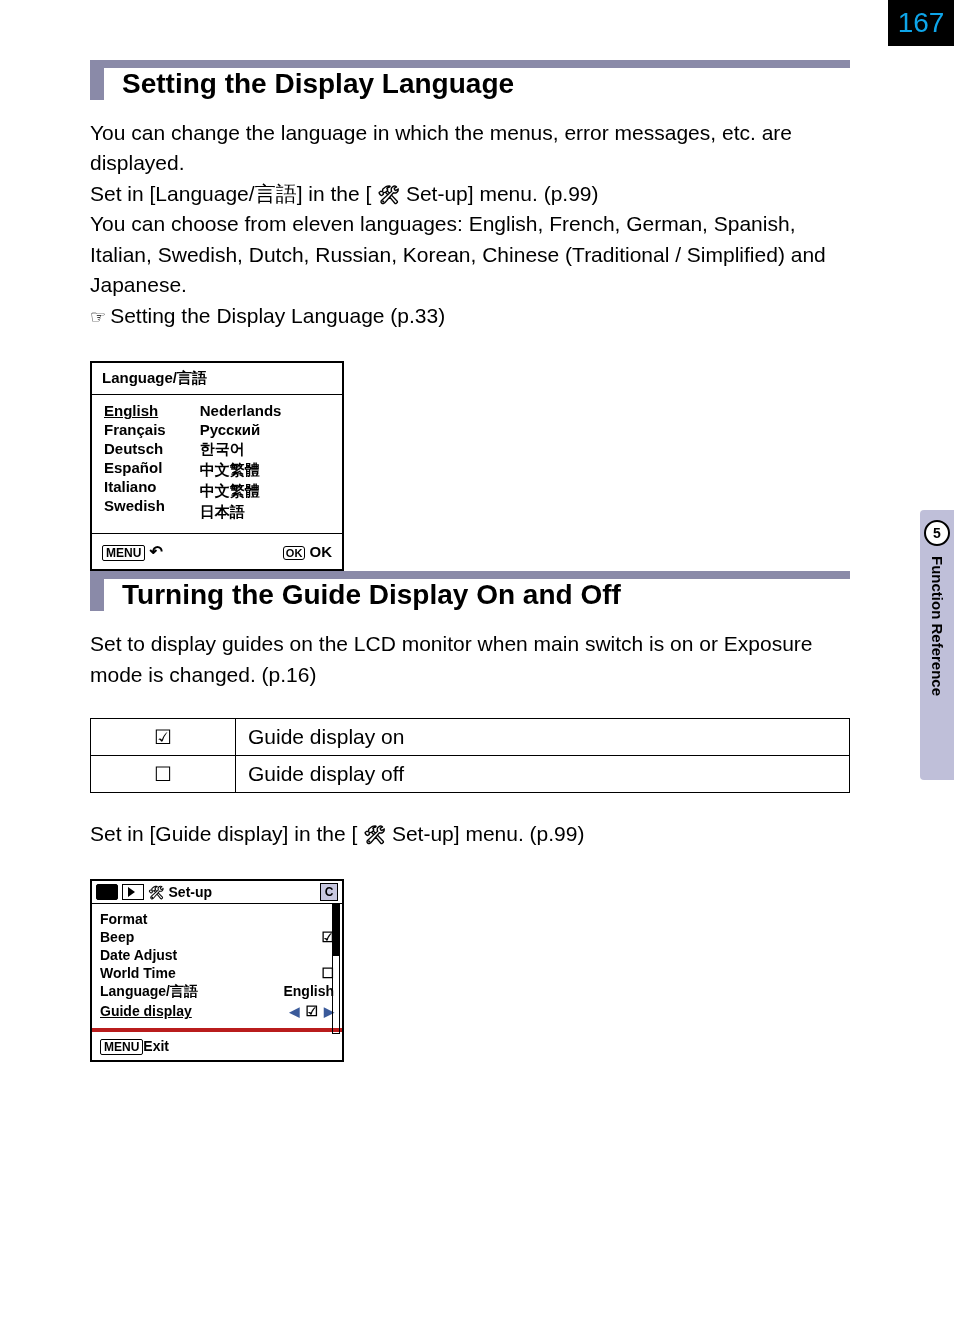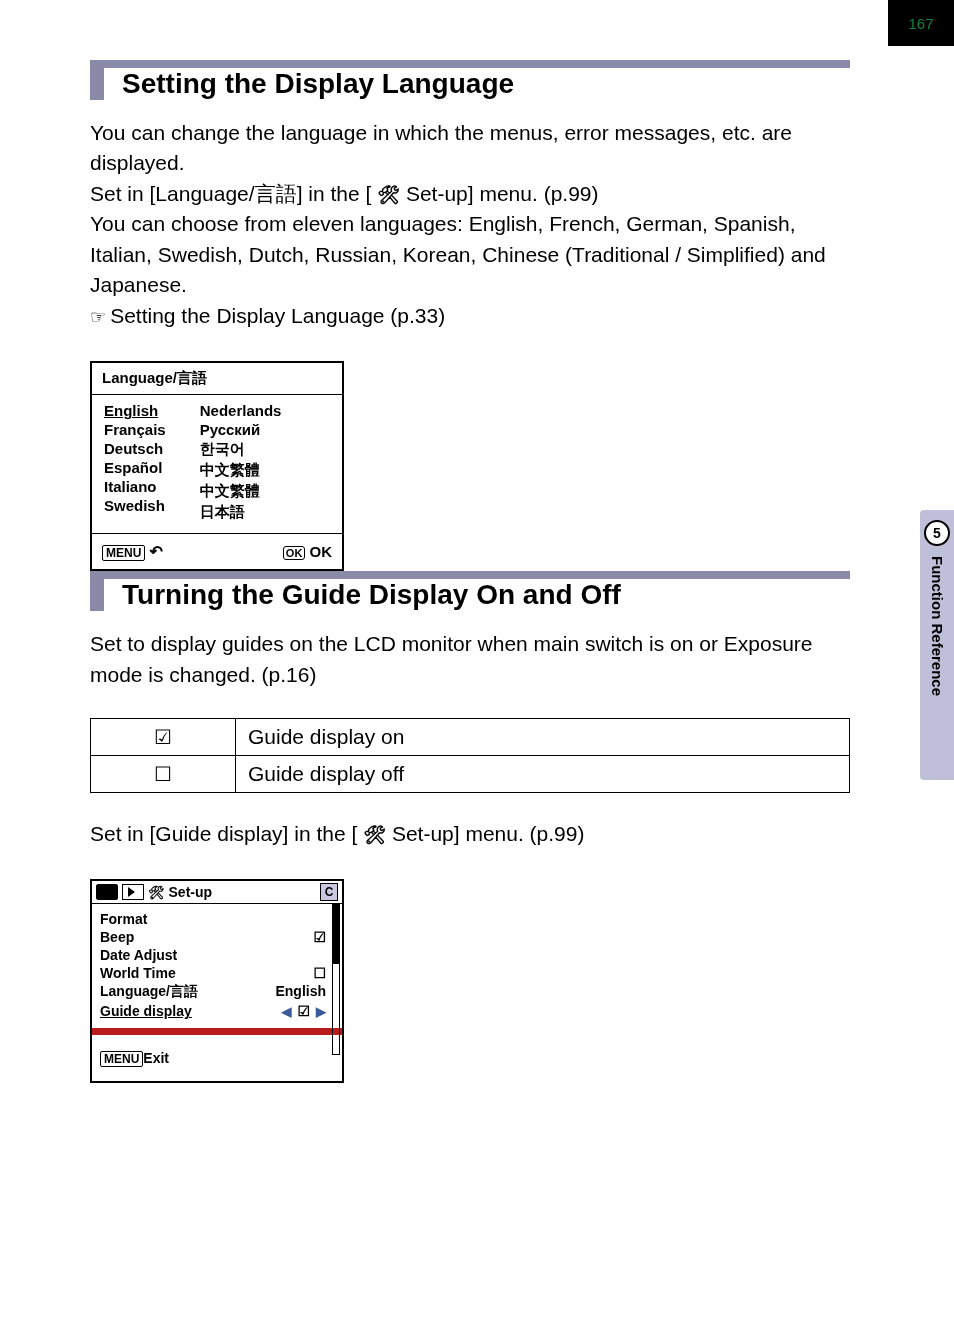--- a/index.html
+++ b/index.html
@@ -1,17 +1,17 @@
 <!DOCTYPE html>
 <html><head>
 <meta charset="utf-8">
 <style>
   html,body{margin:0;padding:0;background:#fff;font-family:Arial,Helvetica,sans-serif;color:#000}
   .page{width:954px;height:1329px;position:relative;background:#fff}
-  .pagenum{position:absolute;top:0;right:0;width:66px;height:46px;background:#000;color:#15803d;font-size:15px;display:flex;align-items:center;justify-content:center}
+  .pagenum{position:absolute;top:0;right:0;width:66px;height:46px;background:#000;color:#0ea5e9;font-size:28px;display:flex;align-items:center;justify-content:center}
   .content{position:absolute;left:90px;top:60px;width:760px}
   .rule{height:8px;background:#8a8aa8;margin-bottom:0}
   .h-wrap{display:flex;margin-bottom:18px}
   .h-bar{width:14px;background:#8a8aa8;margin-right:18px}
   .h-title{font-size:28px;font-weight:bold;}
   .body{font-size:21px;line-height:1.45}
   .pointer{font-size:18px;margin-right:4px}
   .wrench{font-family:Arial;font-weight:bold;font-size:18px}
   .lcd{border:2px solid #000;width:250px;margin-top:30px;font-family:Arial;font-weight:bold}
   .lcd-title{border-bottom:1px solid #000;padding:6px 10px;font-size:15px}
@@ -25,30 +25,30 @@
   .ok-box{border:1px solid #000;padding:0 2px;font-size:11px;border-radius:3px}
   .gtable{border-collapse:collapse;width:100%;margin-top:28px;font-size:21px}
   .gtable td{border:1px solid #000;padding:6px 12px}
   .gtable td.icon{width:120px;text-align:center;font-size:20px}
   .lcd2{border:2px solid #000;width:250px;margin-top:30px;font-weight:bold}
   .lcd2-head{display:flex;align-items:center;gap:4px;padding:2px 4px;font-size:14px;border-bottom:1px solid #000;background:#fff}
   .cam-ic{width:20px;height:14px;border:1px solid #000;display:inline-block;border-radius:2px;position:relative;background:#000}
   .play-ic{width:20px;height:14px;border:1px solid #000;display:inline-block;position:relative}
   .play-ic::after{content:"";position:absolute;left:5px;top:2px;border-left:7px solid #000;border-top:5px solid transparent;border-bottom:5px solid transparent}
   .c-box{margin-left:auto;border:1px solid #000;width:16px;height:16px;display:flex;align-items:center;justify-content:center;font-size:12px;background:#c8c8e0}
-  .lcd2-body{padding:6px 16px 8px 8px;font-size:14px}
+  .lcd2-body{padding:6px 8px 8px 8px;font-size:14px}
   .setup-row{display:flex;justify-content:space-between;padding:1px 0}
   .setup-row.sel .lbl{text-decoration:underline}
   .arrows{display:flex;align-items:center;gap:6px;font-size:13px}
   .tri{color:#3a5a9a}
   .chk{font-size:14px}
   .scrollbar{position:absolute;right:2px;top:22px;bottom:26px;width:6px;border:1px solid #000}
   .scrollbar .thumb{position:absolute;left:0;right:0;top:0;height:40%;background:#000}
   .lcd2-wrap{position:relative}
-  .lcd2-foot{border-top:7px solid #b91c1c;padding:15px 8px;font-size:14px}
+  .lcd2-foot{border-top:4px solid #b91c1c;padding:6px 8px;font-size:14px}
   .side-tab{position:absolute;right:0;top:510px;width:34px;height:260px;background:#bfbfd9;border-top-left-radius:4px;border-bottom-left-radius:4px;display:flex;flex-direction:column;align-items:center;padding-top:10px}
   .side-circ{width:22px;height:22px;border:2px solid #000;border-radius:50%;display:flex;align-items:center;justify-content:center;font-size:14px;font-weight:bold;background:#fff;margin-bottom:10px}
   .side-text{writing-mode:vertical-rl;font-size:15px;font-weight:bold}
   .sec2{}
   .para-after{margin-top:26px}
 </style>
 </head>
 <body>
 <div class="page">
   <div class="pagenum">167</div>

